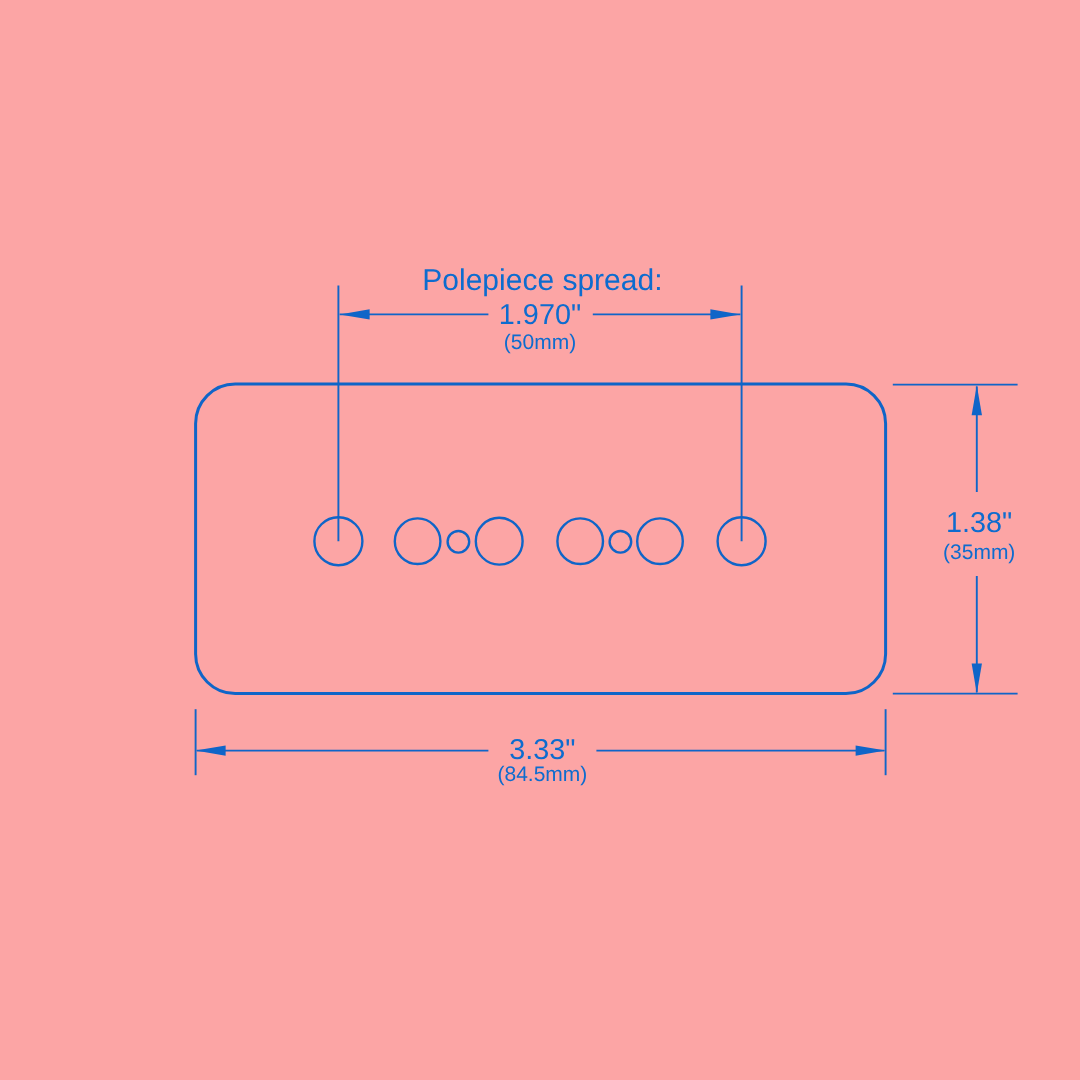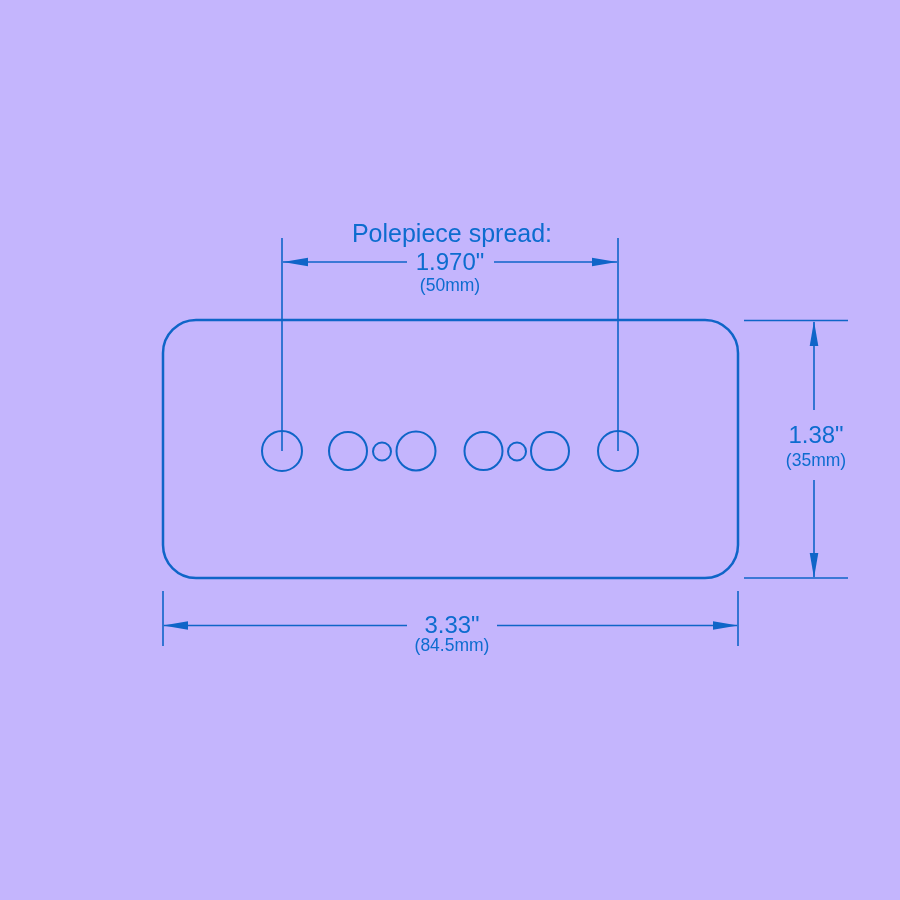--- a/index.html
+++ b/index.html
@@ -8,21 +8,21 @@
   }
   html, body {
     margin: 0;
     padding: 0;
     background: #ffffff;
   }
   .canvas {
     position: relative;
     width: 900px;
     height: 900px;
-    background: #c4b5fd;
+    background: #fca5a5;
     overflow: hidden;
   }
   svg {
     display: block;
   }
   .stroke {
     stroke: var(--line);
     fill: none;
     stroke-linecap: butt;
   }

